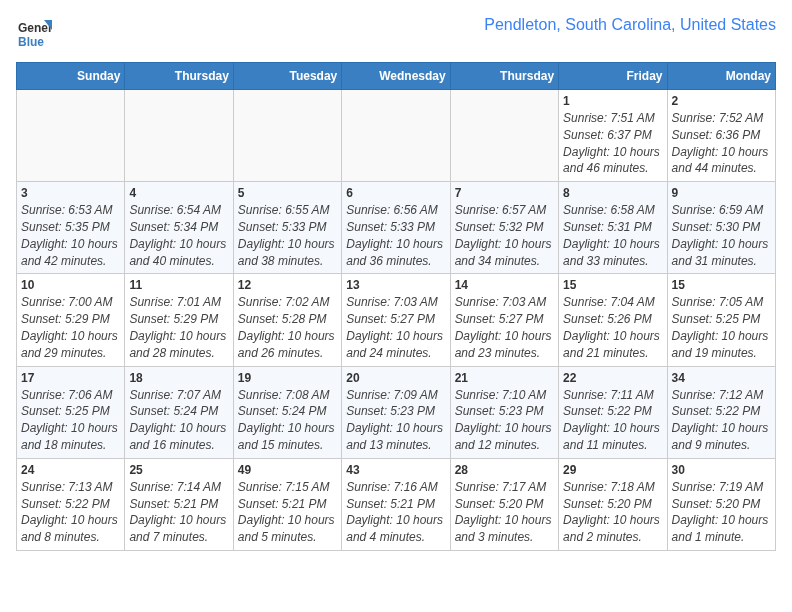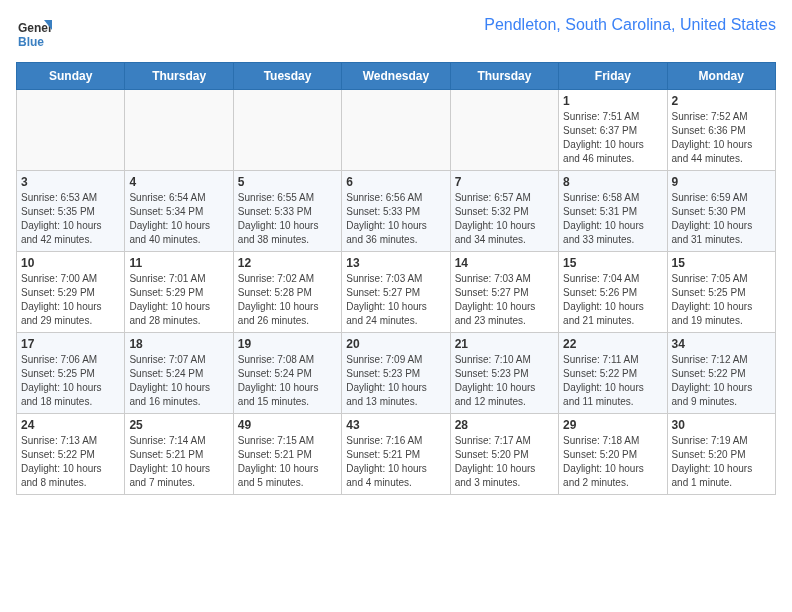--- a/index.html
+++ b/index.html
@@ -27,21 +27,21 @@
 
     .calendar-table {
       width: 100%;
       border-collapse: collapse;
       font-size: 11px;
     }
     .calendar-table th {
       background-color: #3a7fc1;
       color: #fff;
       padding: 6px 4px;
-      text-align: center;
+      text-align: right;
       font-size: 12px;
       border: 1px solid #2a6faf;
     }
     .calendar-table td {
       vertical-align: top;
       padding: 4px;
       border: 1px solid #ccc;
       min-height: 80px;
       height: 80px;
       width: calc(100% / 7);
@@ -53,23 +53,24 @@
     .calendar-table tr:nth-child(even) td:not(.empty) {
       background: #f5f8fc;
     }
     .day-number {
       font-weight: bold;
       font-size: 12px;
       color: #333;
       margin-bottom: 2px;
     }
     .day-info {
-      font-size: 10px;
+      font-size: 12px;
       color: #444;
       line-height: 1.4;
+      font-style: italic;
     }
   </style>
 </head>
 <body>
 
 <div class="header-area">
   <div class="logo">
     <svg width="36" height="36" viewBox="0 0 36 36">
       <text x="2" y="16" font-size="12" font-weight="bold" fill="#333" font-family="Arial">General</text>
       <text x="2" y="30" font-size="12" font-weight="bold" fill="#3a7fc1" font-family="Arial">Blue</text>

